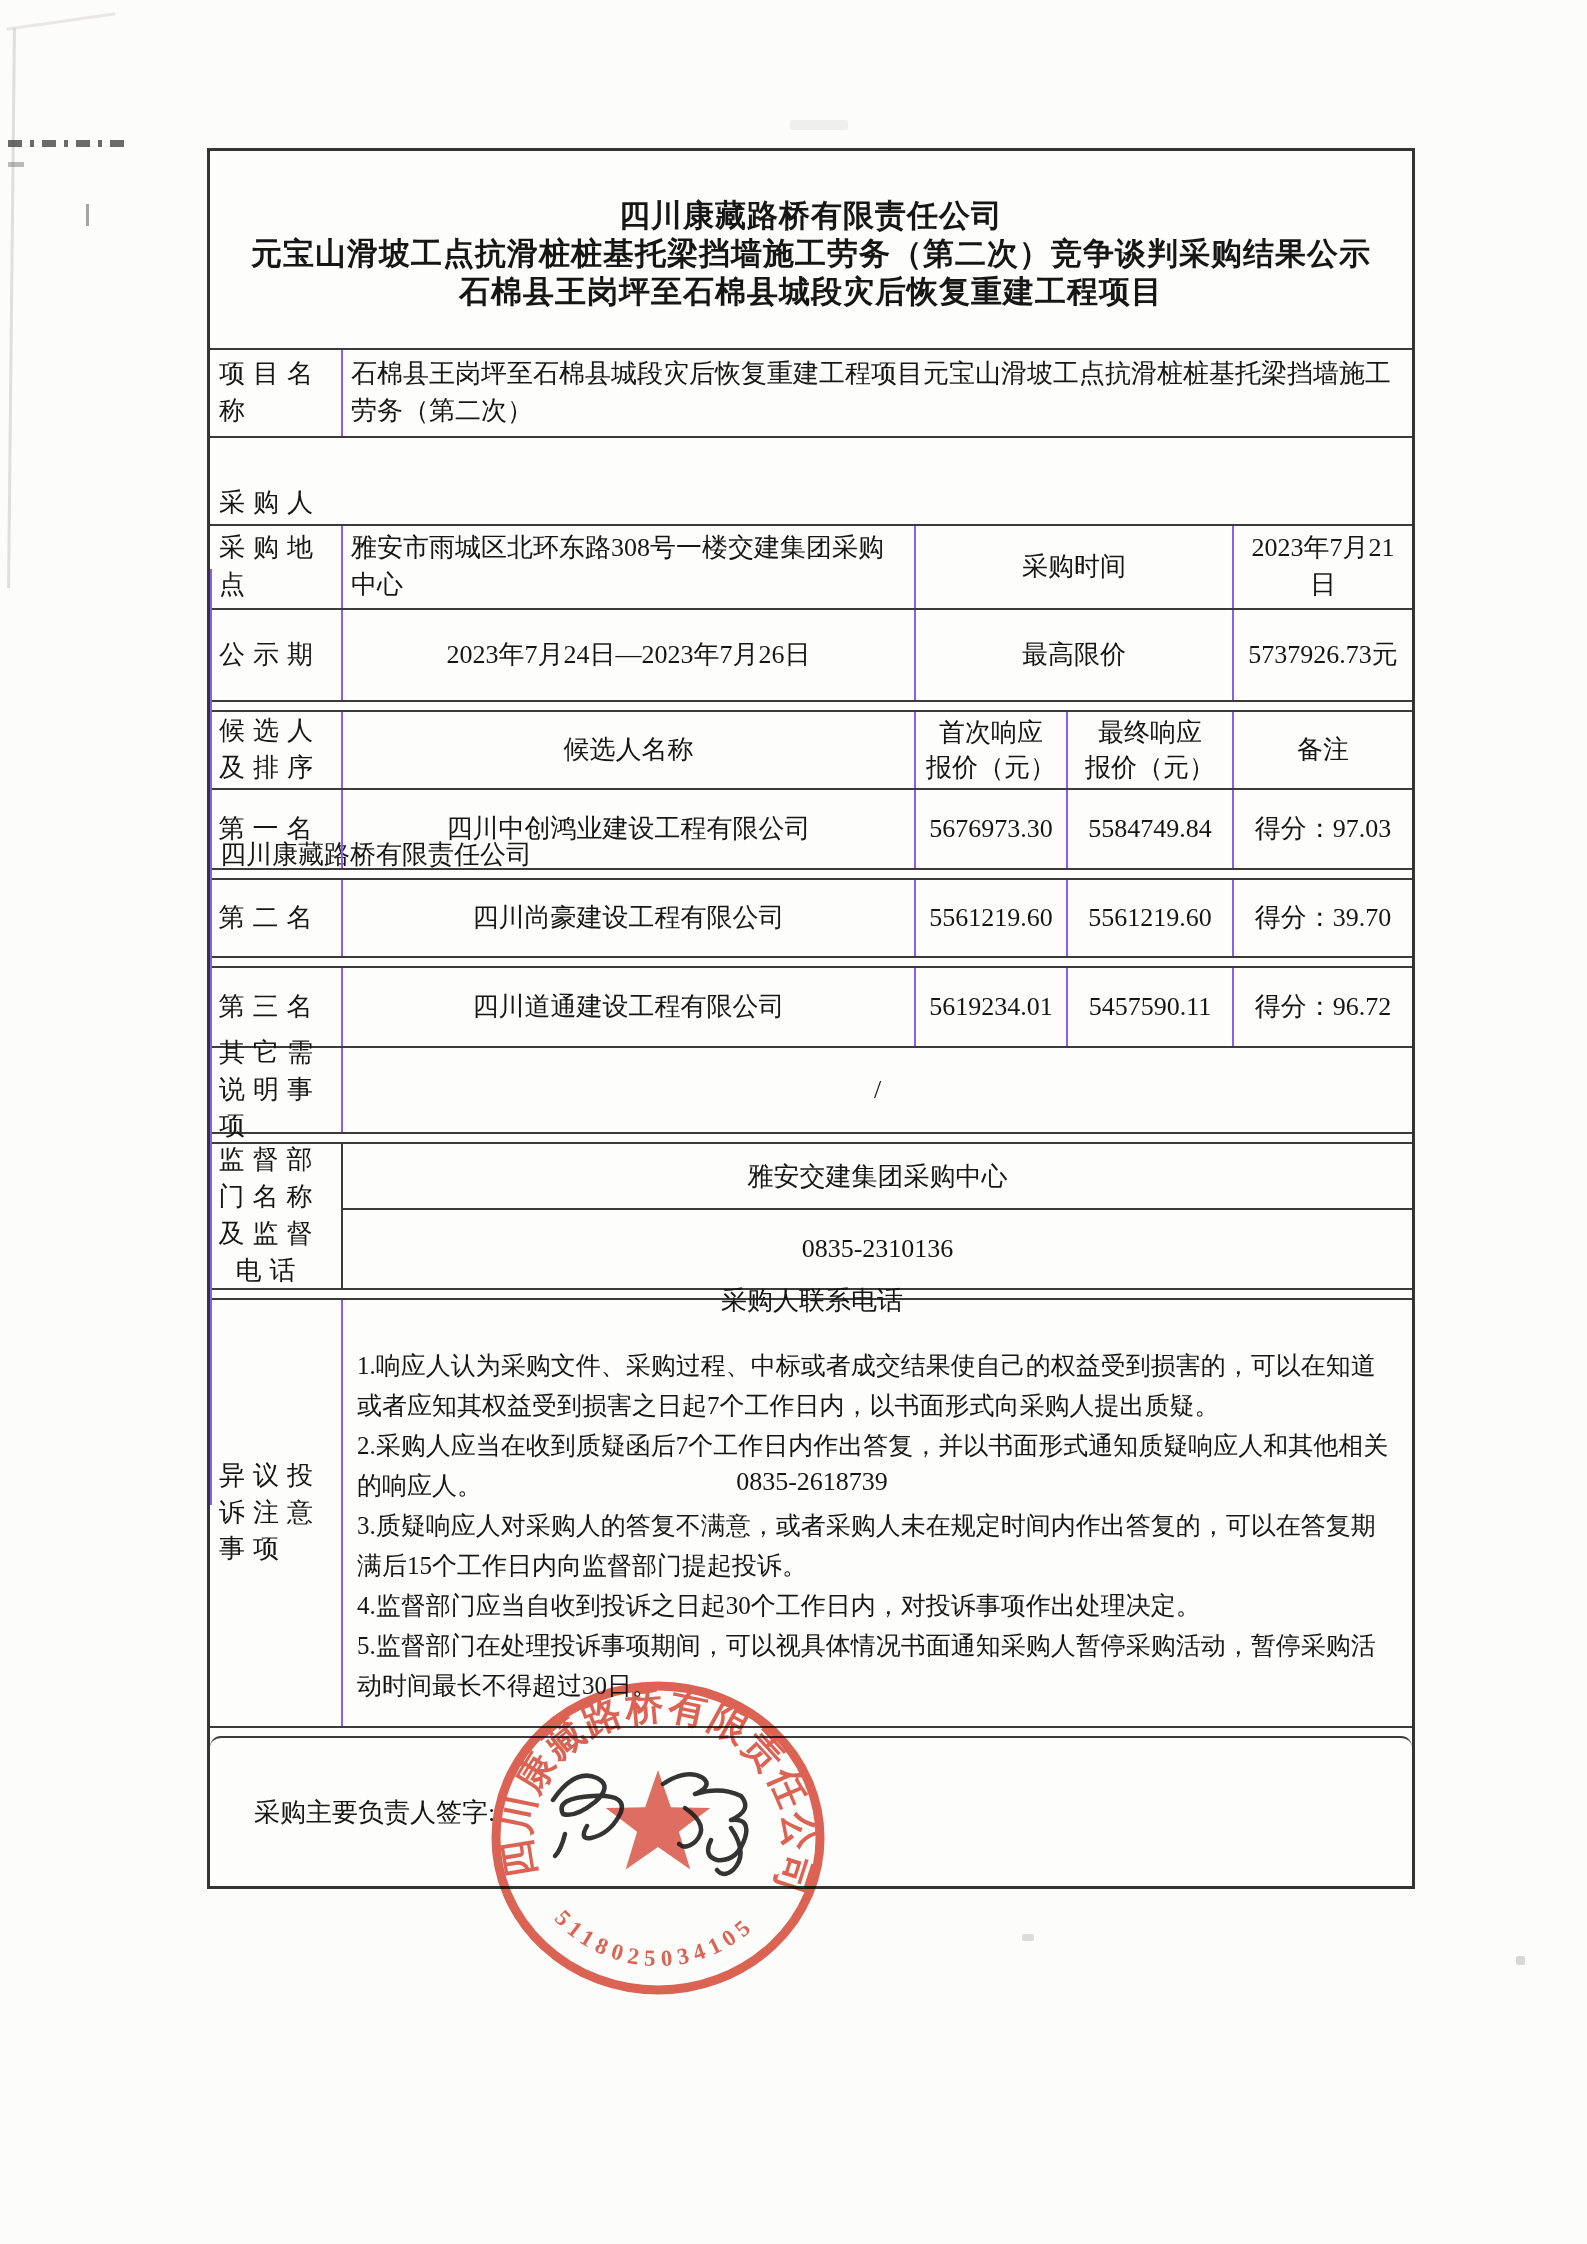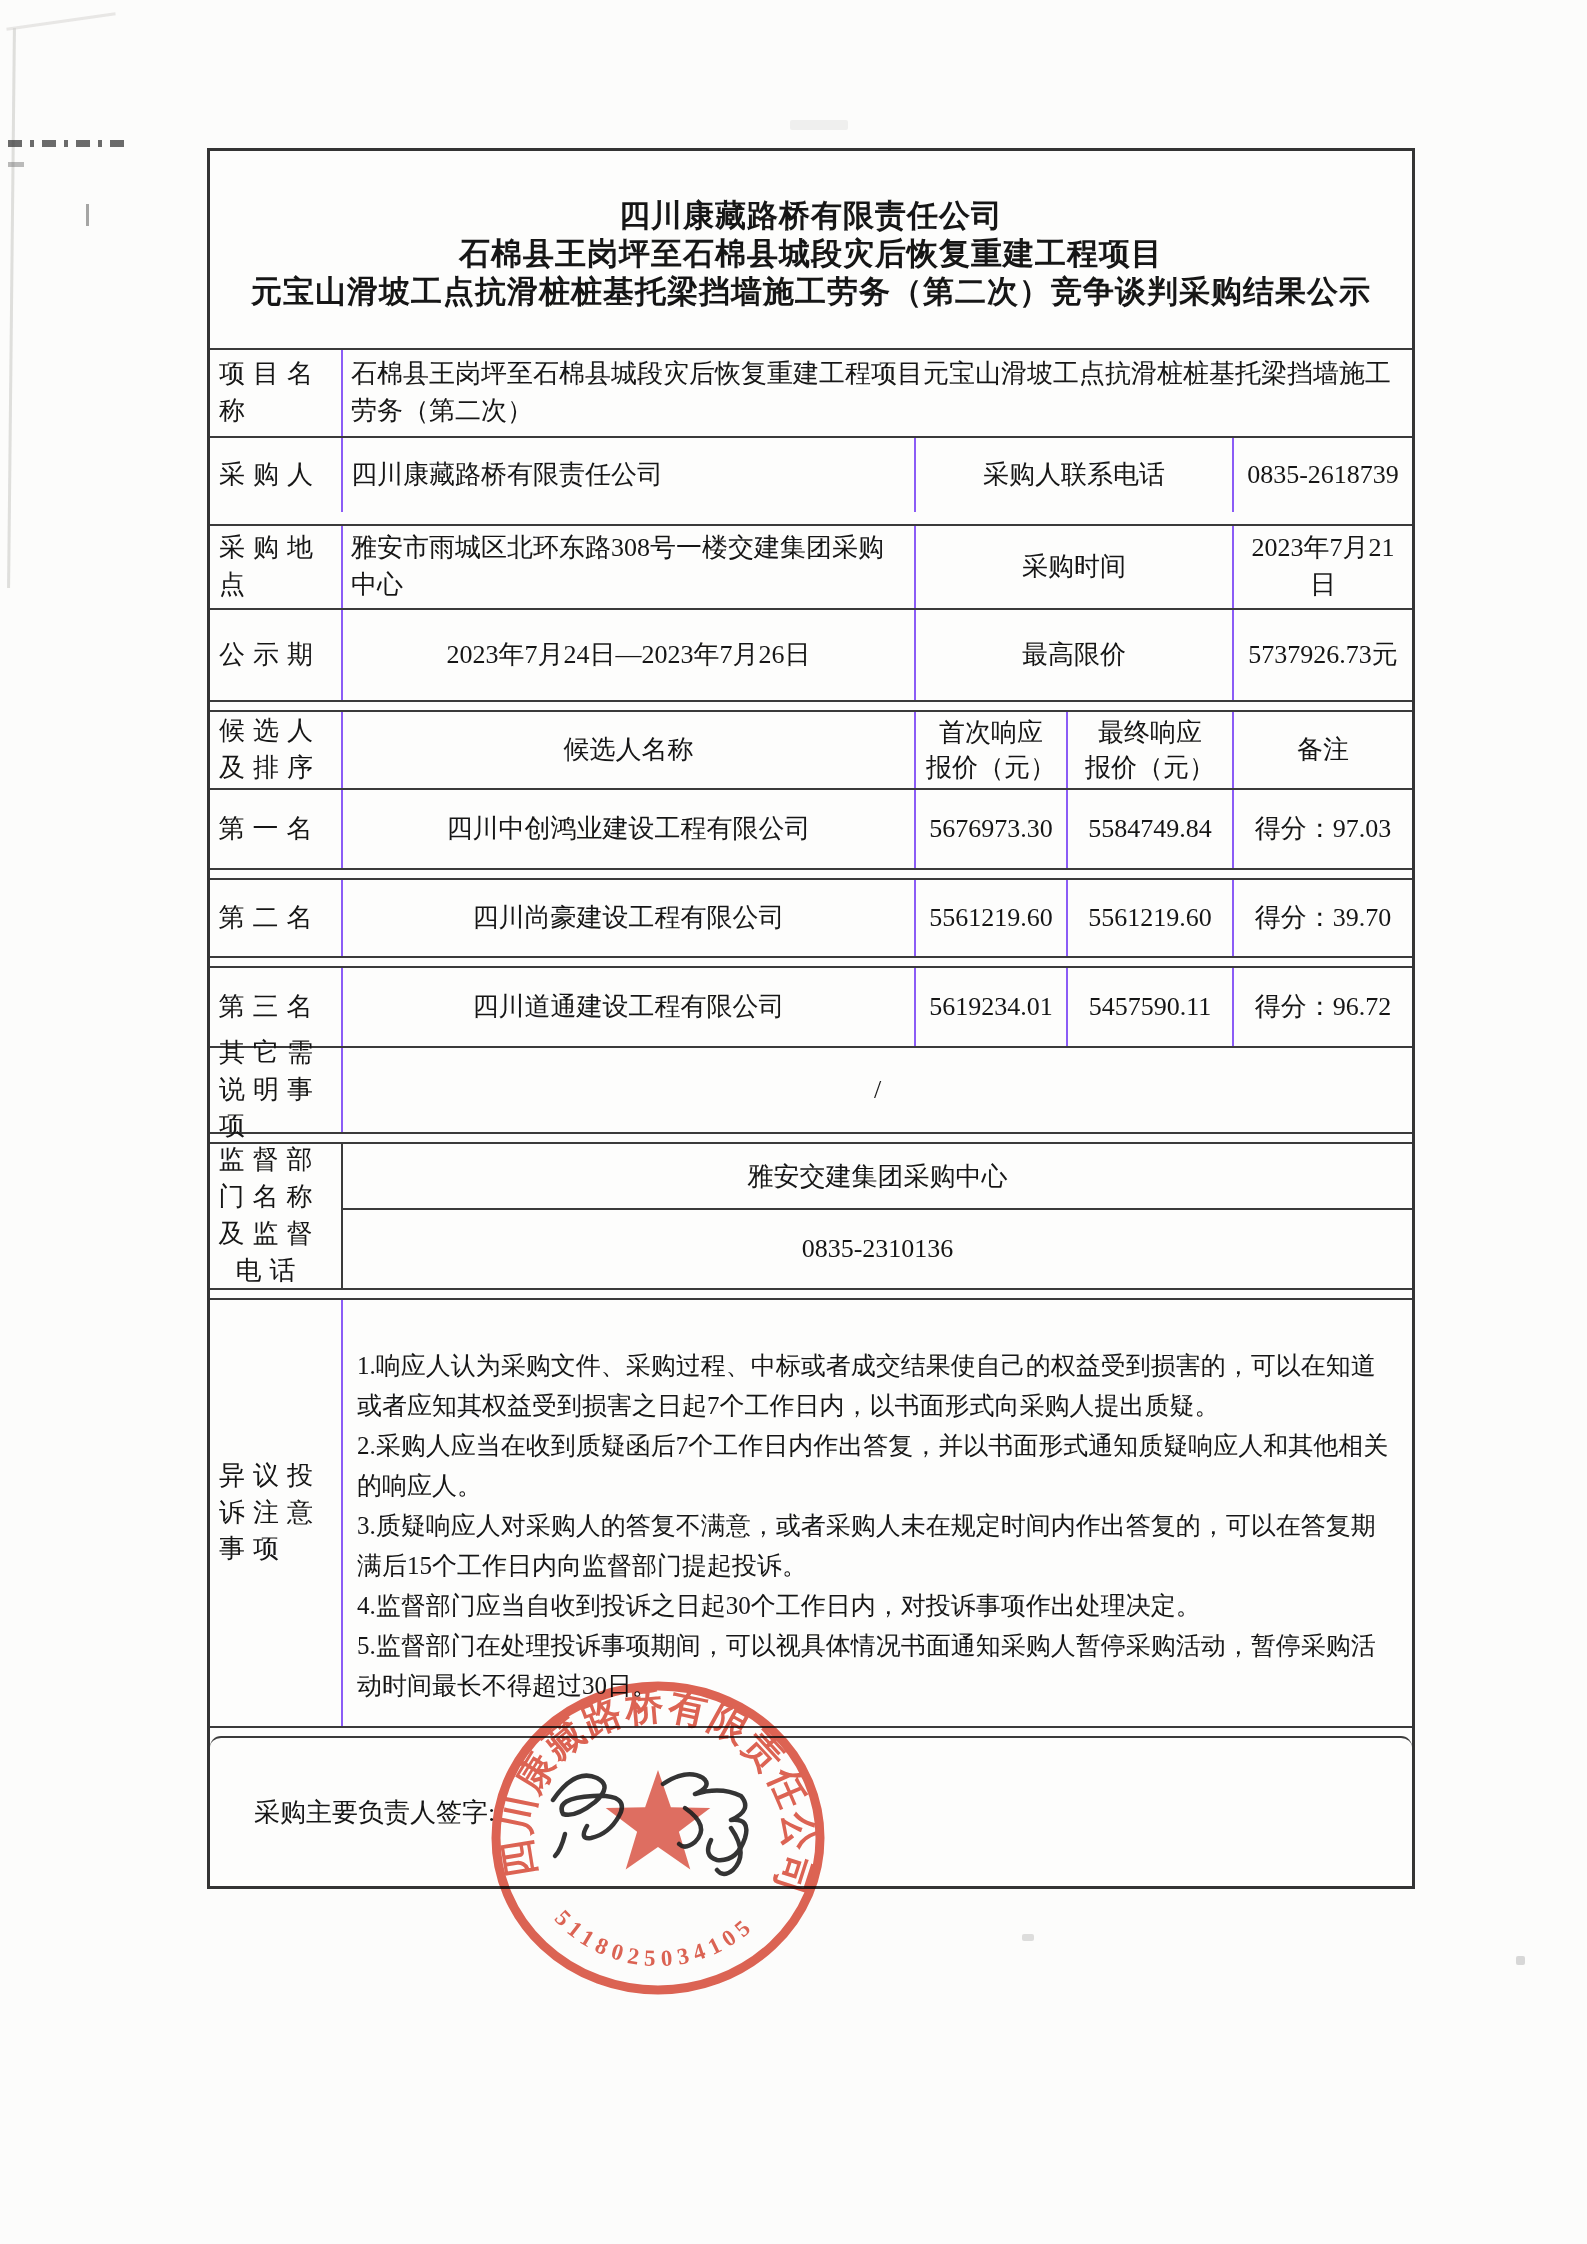--- a/index.html
+++ b/index.html
@@ -30,21 +30,21 @@
   .e{flex:1;}
   .cd{flex:0 0 318px;}
   .rest{flex:1;}
   .ctr{justify-content:center;text-align:center;}
   .two-line{flex-direction:column;justify-content:center;line-height:1.35;}
 
   .title-block{border-top:none;display:block;text-align:center;height:197px;padding-top:46px;box-sizing:border-box;}
   .title-line{font-size:31px;font-weight:bold;line-height:38px;letter-spacing:1px;}
 
   .r-project{height:88px;}
-  .r-purchaser{height:76px;}
+  .r-purchaser{height:76px;flex-direction:column;}
   .r-location{height:84px;margin-top:12px;}
   .r-publicity{height:92px;}
   .r-chead{height:78px;}
   .r-cand1{height:80px;}
   .r-cand2{height:78px;}
   .r-cand3{height:80px;}
   .r-other{height:86px;}
   .r-sup{height:146px;}
   .r-objection{height:428px;}
   .r-sign{height:150px;align-items:center;padding-left:44px;font-size:26px;border-radius:11px;}
@@ -74,22 +74,22 @@
   <div class="smudge" style="left:555px;top:160px;width:60px;height:14px;opacity:.10;"></div>
   <div class="smudge" style="left:1150px;top:163px;width:70px;height:16px;opacity:.10;"></div>
   <div class="smudge" style="left:790px;top:120px;width:58px;height:10px;opacity:.08;"></div>
   <div class="smudge" style="left:1022px;top:1934px;width:12px;height:7px;opacity:.18;"></div>
   <div class="smudge" style="left:1516px;top:1956px;width:9px;height:9px;opacity:.22;"></div>
 
   <div class="doc">
 
     <div class="row first title-block">
       <div class="title-line">四川康藏路桥有限责任公司</div>
+      <div class="title-line">元宝山滑坡工点抗滑桩桩基托梁挡墙施工劳务（第二次）竞争谈判采购结果公示</div>
       <div class="title-line">石棉县王岗坪至石棉县城段灾后恢复重建工程项目</div>
-      <div class="title-line">元宝山滑坡工点抗滑桩桩基托梁挡墙施工劳务（第二次）竞争谈判采购结果公示</div>
     </div>
 
     <div class="row r-project">
       <div class="cell a">项目名称</div>
       <div class="cell rest">石棉县王岗坪至石棉县城段灾后恢复重建工程项目元宝山滑坡工点抗滑桩桩基托梁挡墙施工劳务（第二次）</div>
     </div>
 
     <div class="row r-purchaser">
       <div class="cell a">采购人</div>
       <div class="cell b">四川康藏路桥有限责任公司</div>

